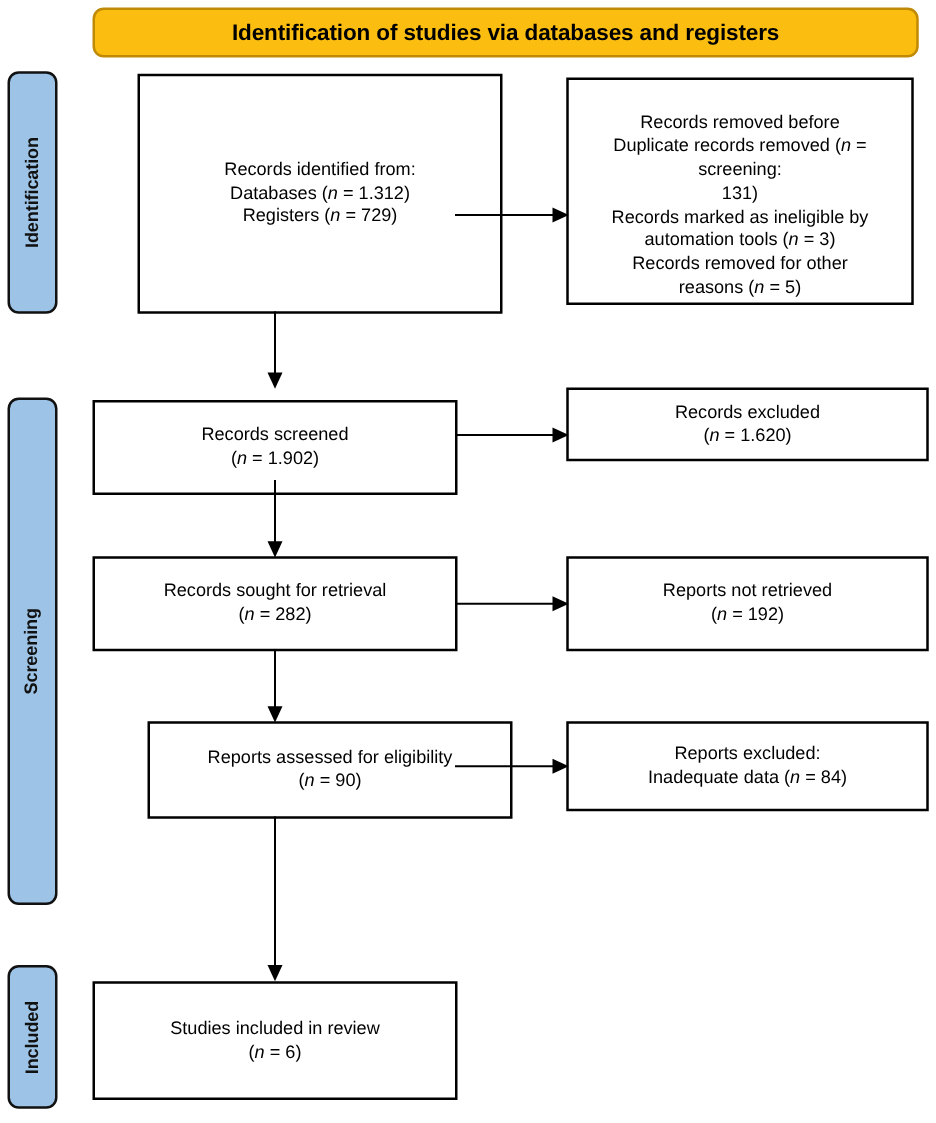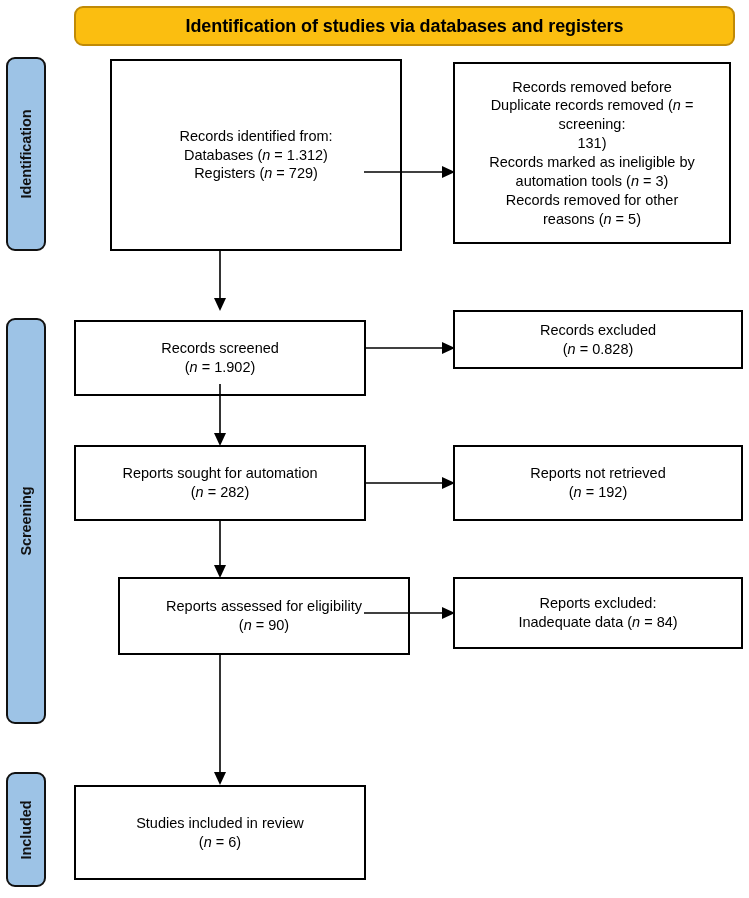--- a/index.html
+++ b/index.html
@@ -82,21 +82,21 @@
   .box i { font-style: italic; }
 
   
   #box-identified   { left: 74px; top: 59px;  width: 292px; height: 192px; margin-left: 36px; }
   #box-screened     { left: 74px; top: 320px; width: 292px; height: 76px;  }
   #box-sought       { left: 74px; top: 445px; width: 292px; height: 76px;  }
   #box-assessed     { left: 74px; top: 577px; width: 292px; height: 78px; margin-left: 44px;  }
   #box-included     { left: 74px; top: 785px; width: 292px; height: 95px;  }
 
   
-  #box-removed      { left: 453px; top: 62px;  width: 278px; height: 182px; }
+  #box-removed      { left: 453px; top: 62px;  width: 278px; height: 182px; align-items: flex-end; }
   #box-excluded     { left: 453px; top: 310px; width: 290px; height: 59px;  }
   #box-notretrieved { left: 453px; top: 445px; width: 290px; height: 76px;  }
   #box-repexcluded  { left: 453px; top: 577px; width: 290px; height: 72px;  }
 
   
   .arrow { position: absolute; }
   .arrow svg { display: block; }
 </style>
 </head>
 <body>
@@ -141,27 +141,27 @@
   <div class="box" id="box-screened">
     <div class="inner">
       <div>Records screened</div>
       <div><span>(</span><i>n</i><span> = 1.902)</span></div>
     </div>
   </div>
 
   <div class="box" id="box-excluded">
     <div class="inner">
       <div>Records excluded</div>
-      <div><span>(</span><i>n</i><span> = 0.828)</span></div>
+      <div><span>(</span><i>n</i><span> = 1.620)</span></div>
     </div>
   </div>
 
   <div class="box" id="box-sought">
     <div class="inner">
-      <div>Reports sought for automation</div>
+      <div>Records sought for retrieval</div>
       <div><span>(</span><i>n</i><span> = 282)</span></div>
     </div>
   </div>
 
   <div class="box" id="box-notretrieved">
     <div class="inner">
       <div>Reports not retrieved</div>
       <div><span>(</span><i>n</i><span> = 192)</span></div>
     </div>
   </div>

